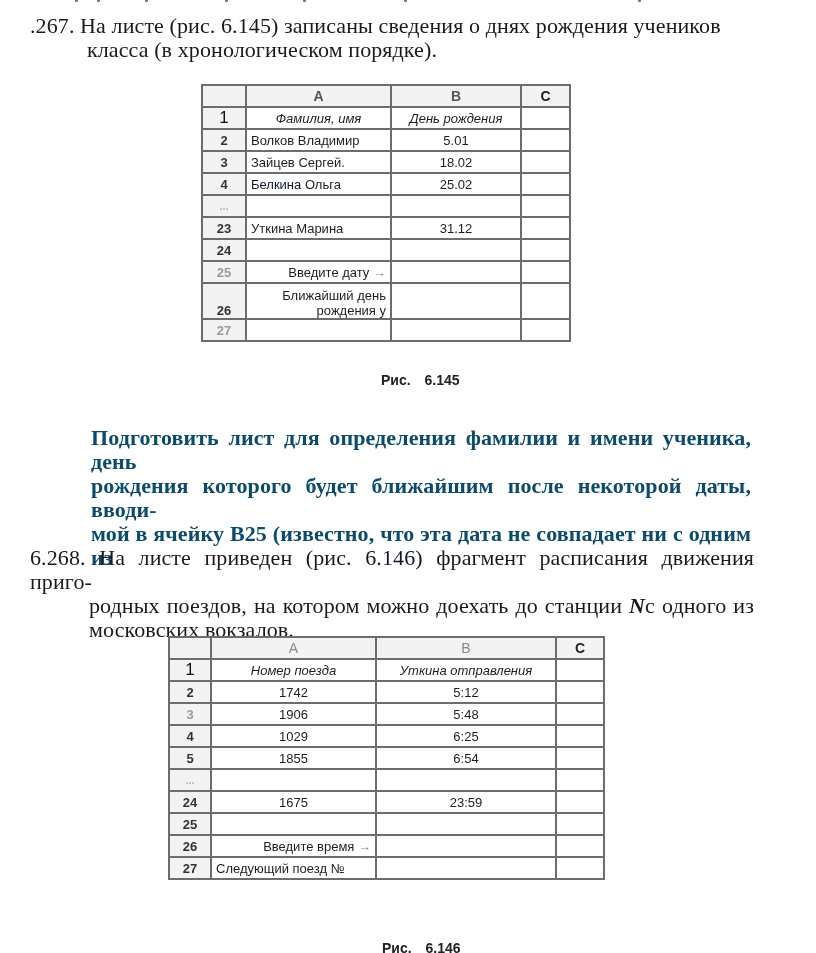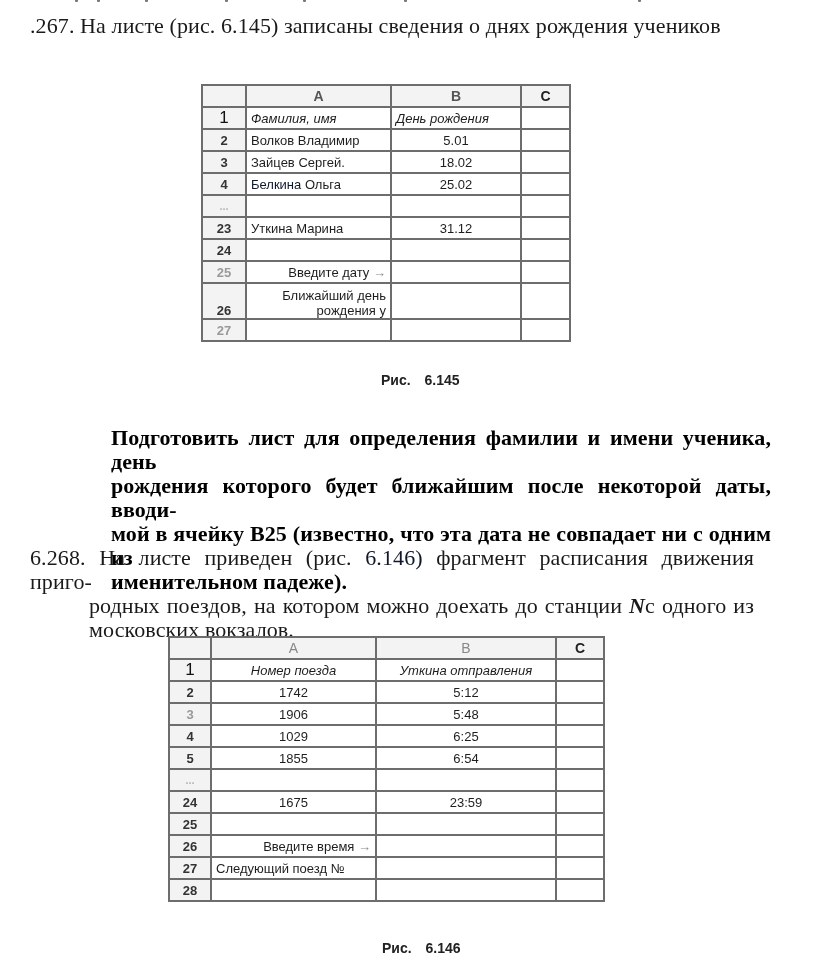--- a/index.html
+++ b/index.html
@@ -7,41 +7,41 @@
   .serif { font-family: "Liberation Serif", "DejaVu Serif", serif; }
 
   .topcut { position: absolute; left: 0; top: 0; width: 816px; height: 6px; overflow: hidden; }
   .topcut span { position: absolute; top: -2px; width: 3px; height: 4px; background: #777; border-radius: 1px; }
 
   .para { position: absolute; font-size: 22px; line-height: 24px; letter-spacing: 0.1px; text-align: justify; }
   .para .num { font-weight: normal; }
   .p1 { left: 30px; top: 14px; width: 720px; }
   .p1 .l1 { display: block; }
   .p1 .l2 { display: block; padding-left: 57px; }
-  .p2 { left: 91px; top: 426px; width: 660px; font-weight: bold; color: #000000; margin-left: 20px; }
+  .p2 { left: 91px; top: 426px; width: 660px; font-weight: bold; color: #0c4a6e; }
   .p2 .line { display: block; text-align-last: justify; }
   .p2 .line.last { text-align-last: left; }
   .p3 { left: 30px; top: 546px; width: 724px; }
   .p3 .l1 { display: block; text-align-last: justify; }
   .p3 .l2 { display: block; padding-left: 59px; text-align-last: justify; }
   .p3 .l3 { display: block; padding-left: 59px; }
   .grey { color: #0f172a; }
   .ital { font-style: italic; font-weight: bold; }
   .b { font-weight: bold; }
 
   table.sheet { position: absolute; border-collapse: collapse; font-family: "Liberation Sans", "DejaVu Sans", sans-serif; font-size: 13px; color: #1e1e1e; }
   table.sheet td, table.sheet th { border: 2px solid #6d6d6d; padding: 0 4px; height: 20px; white-space: nowrap; overflow: hidden; }
   table.sheet th { background: #f3f3f3; font-weight: bold; font-size: 14px; color: #555; }
   table.sheet th.colC { color: #222; }
   table.sheet td.rh { background: #f3f3f3; text-align: center; font-weight: bold; font-size: 13px; color: #333; }
   table.sheet td.rh.faint { color: #9a9a9a; }
   table.sheet td.rh.dots { color: #b5b5b5; font-size: 11px; }
   .center { text-align: center; }
   .right { text-align: right; }
-  .it { font-style: italic; }
+  .it { font-style: italic; text-align: center; }
 
   #t1 { left: 201px; top: 84px; }
   #t1 col.c0 { width: 44px; } #t1 col.c1 { width: 145px; } #t1 col.c2 { width: 130px; } #t1 col.c3 { width: 49px; }
   #t1 tr.tall td { height: 34px; vertical-align: bottom; }
   #t1 .twoline { white-space: normal; line-height: 15px; text-align: right; }
 
   #t2 { left: 168px; top: 636px; }
   #t2 col.c0 { width: 42px; } #t2 col.c1 { width: 165px; } #t2 col.c2 { width: 180px; } #t2 col.c3 { width: 48px; }
 
   .caption { position: absolute; font-family: "Liberation Sans", "DejaVu Sans", sans-serif; font-weight: bold; font-size: 14px; color: #222; word-spacing: 10px; padding-left: 40px; }
@@ -57,20 +57,21 @@
     <span style="left:97px"></span>
     <span style="left:145px"></span>
   <span style="left:225px"></span>
     <span style="left:303px"></span>
     <span style="left:404px"></span>
   <span style="left:638px"></span>
 </div>
 
 <div class="para serif p1">
   <span class="l1"><span class="num">.267.</span> <span>На листе (рис. 6.145) записаны сведения о днях рождения учеников</span></span>
+  <span class="l2">класса (в хронологическом порядке).</span>
 </div>
 
 <table class="sheet" id="t1">
   <colgroup>
       <col class="c0">
       <col class="c1">
       <col class="c2">
       <col class="c3">
     </colgroup>
   <tbody>
@@ -142,21 +143,20 @@
   </tr>
 </tbody>
   </table>
 
 <div class="caption cap1">Рис. 6.145</div>
 
 <div class="para serif p2">
   <span class="line">Подготовить лист для определения фамилии и имени ученика, день</span>
   <span class="line">рождения которого будет ближайшим после некоторой даты, вводи-</span>
   <span class="line"><span>мой в ячейку </span><span class="b">B25</span><span> (известно, что эта дата не совпадает ни с одним из</span></span>
-  <span class="line last">именительном падеже).</span>
 </div>
 
 <div class="para serif p3">
   <span class="l1"><span class="num">6.268.</span> <span>На листе приведен (рис. </span><span class="grey">6.146)</span><span> фрагмент расписания движения приго-</span></span>
   <span class="l2"><span>родных поездов, на котором можно доехать до станции </span><span class="ital">N</span><span>с одного из</span></span>
   <span class="l3">московских вокзалов.</span>
 </div>
 
 <table class="sheet" id="t2">
   <colgroup>
@@ -225,22 +225,16 @@
     <td class="right"><span>Введите время</span> <span class="arrow">→</span></td>
     <td></td>
     <td></td>
   </tr>
   <tr>
     <td class="rh">27</td>
     <td>Следующий поезд №</td>
     <td></td>
     <td></td>
   </tr>
-  <tr>
-    <td class="rh">28</td>
-    <td></td>
-    <td></td>
-    <td></td>
-  </tr>
 </tbody>
   </table>
 
 <div class="caption cap2">Рис. 6.146</div>
 
 </body></html>

